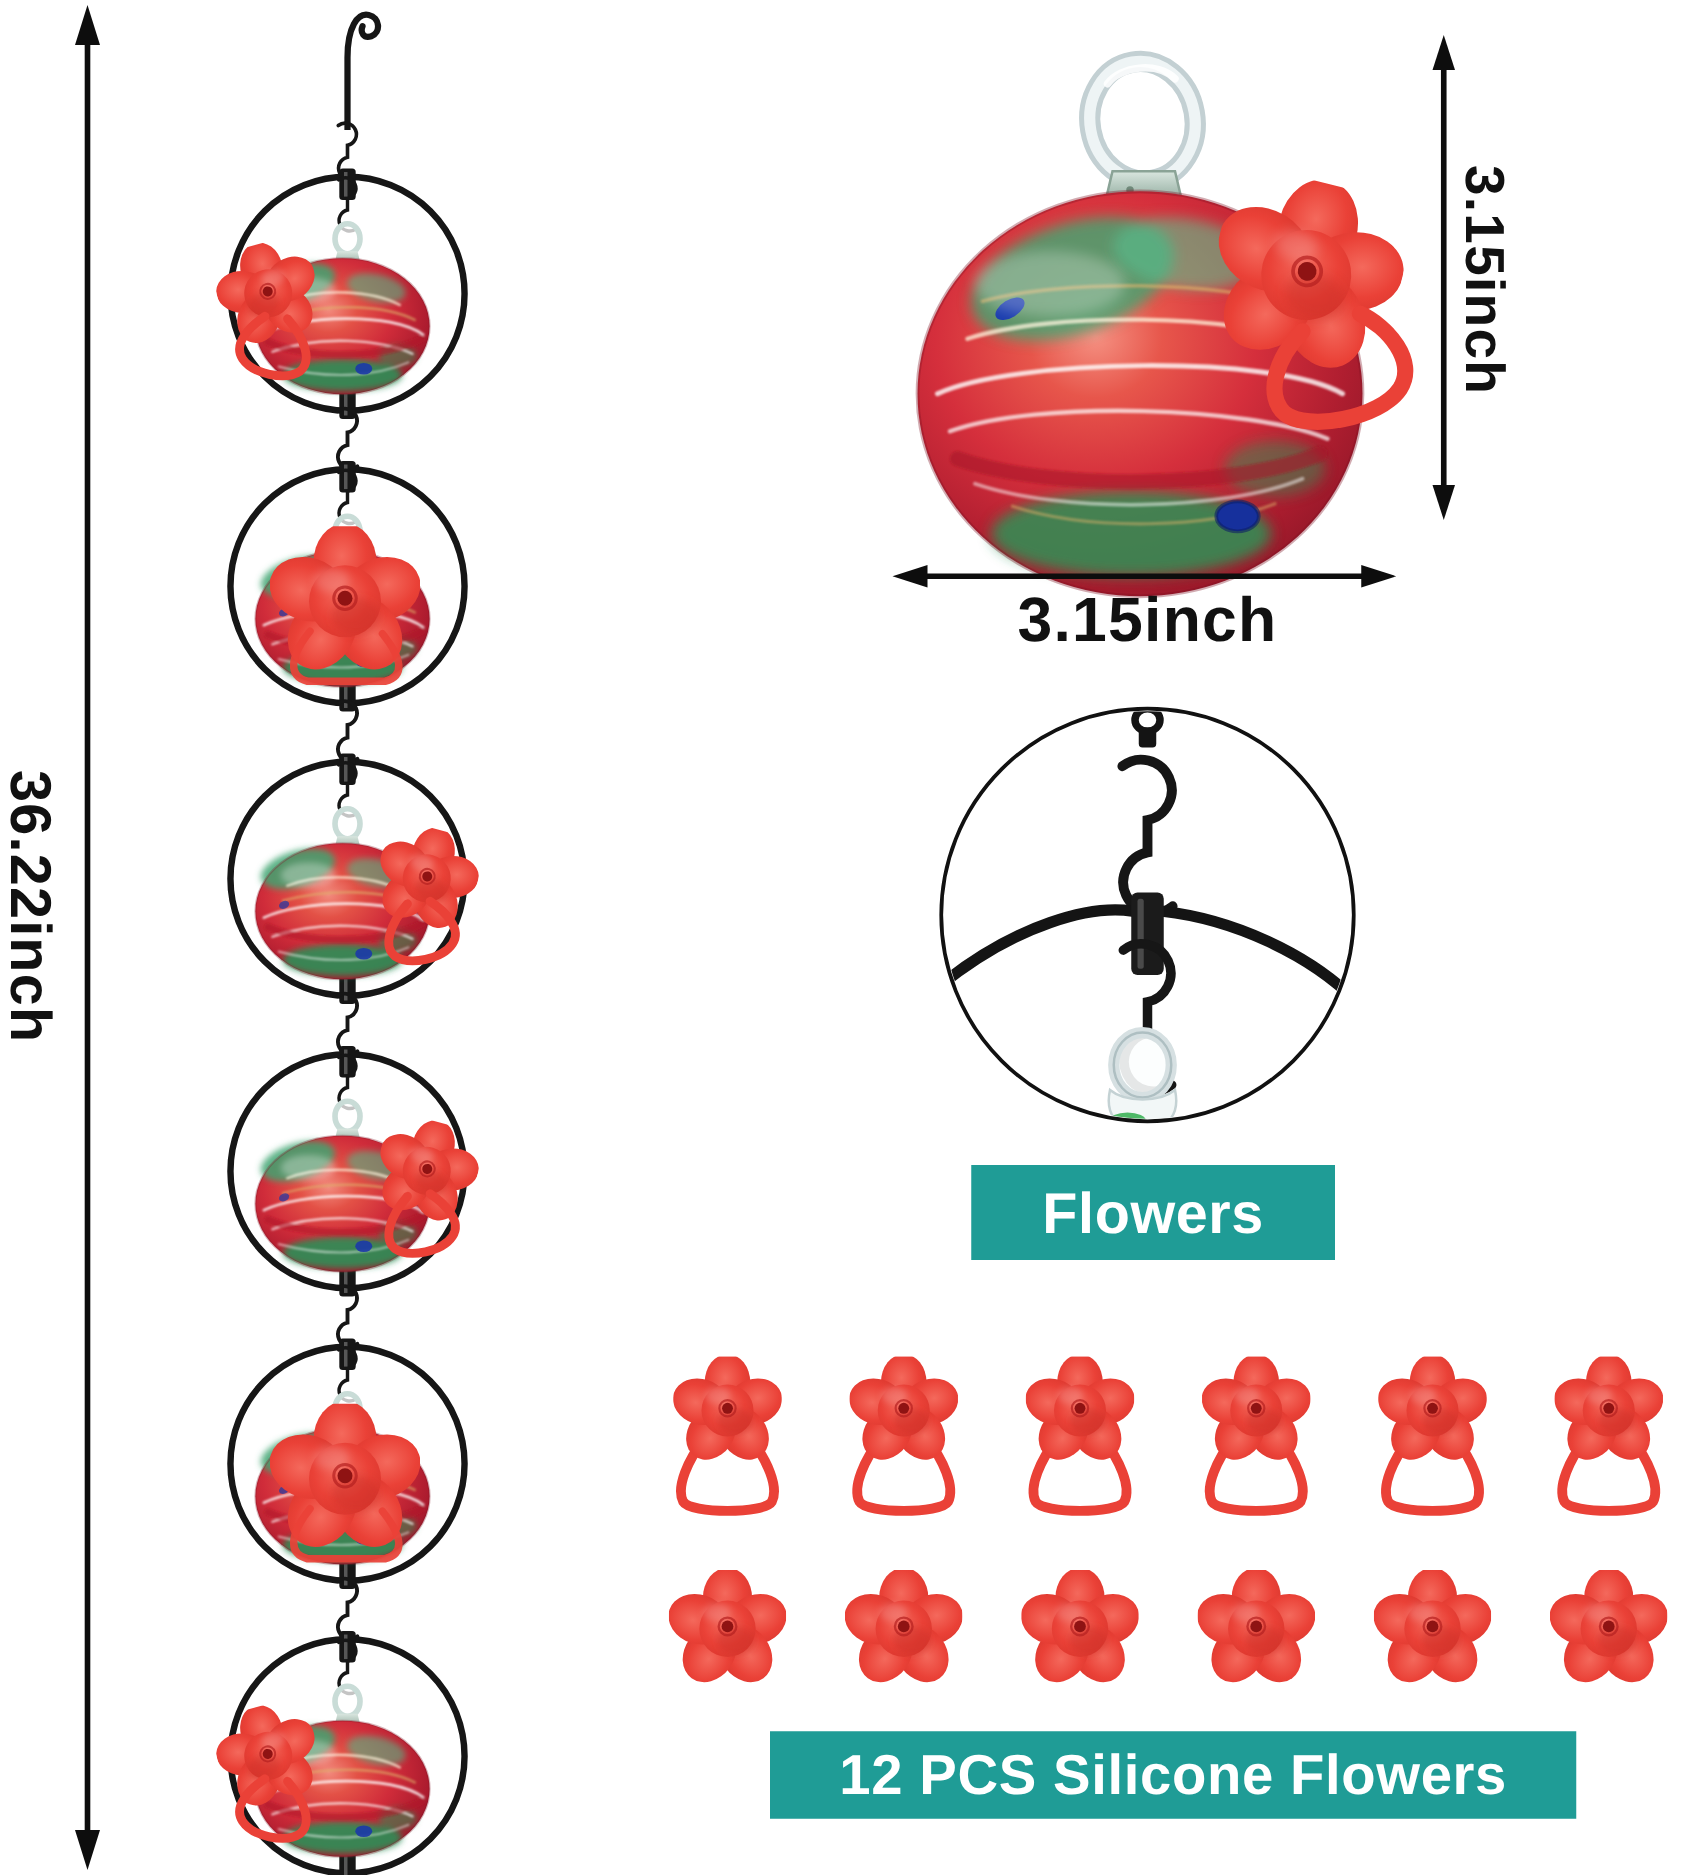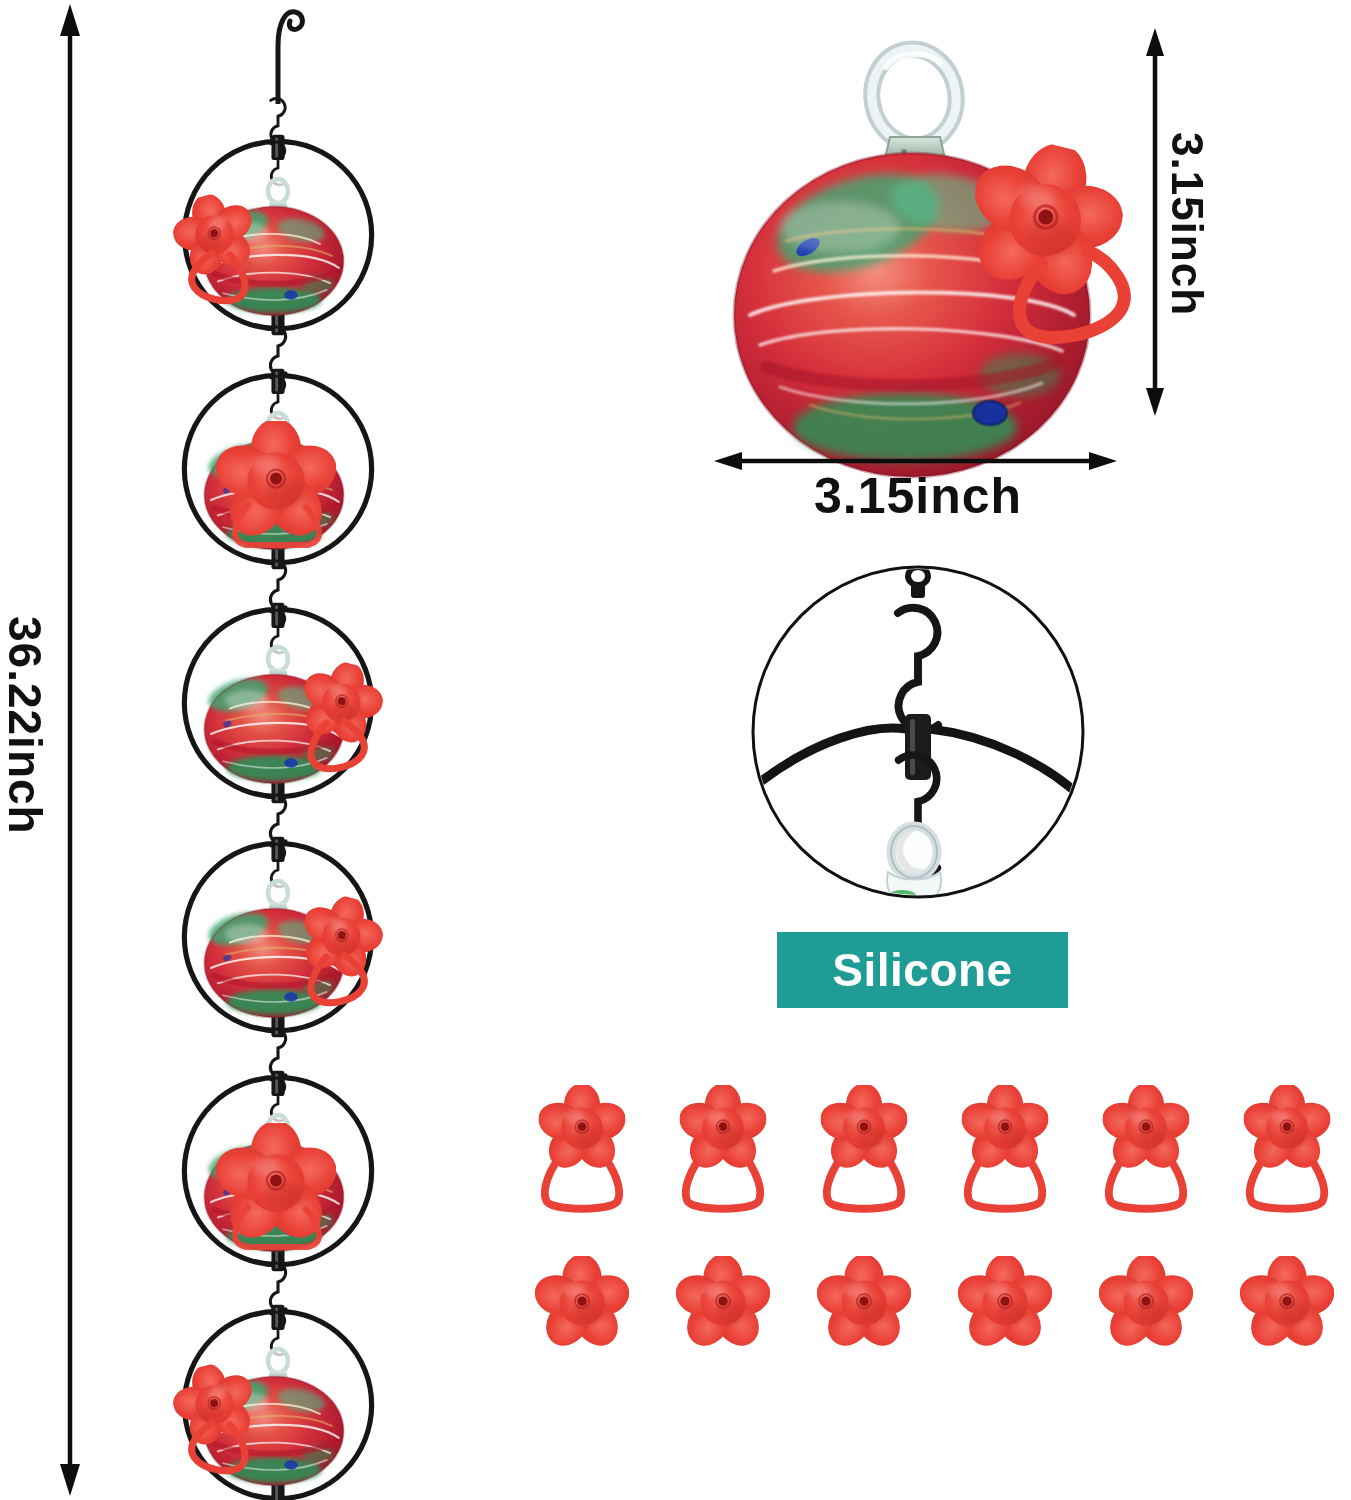--- a/index.html
+++ b/index.html
@@ -286,22 +286,23 @@
       <rect x="163" y="158" width="26" height="66" rx="5" fill="#1b1b1b"></rect>
       <rect x="168" y="163" width="5" height="56" rx="2" fill="#4a4a4a"></rect>
       <use href="#sym-shook" x="134" y="182" width="84" height="152"></use>
       <ellipse cx="172" cy="296" rx="23" ry="26" fill="rgba(252,254,254,.9)" stroke="#d6e0e2" stroke-width="9"></ellipse>
       <ellipse cx="172" cy="296" rx="23" ry="26" fill="none" stroke="#aebfc2" stroke-width="2"></ellipse>
       <path d="M146,316 C142,334 150,347 172,349 C194,347 202,334 198,316 C186,326 158,326 146,316 Z" fill="#f2f7f7" stroke="#c4d2d4" stroke-width="2"></path>
       <ellipse cx="160" cy="341" rx="15" ry="7" fill="#3cb157" opacity=".9"></ellipse>
     </g>
   </svg>
 
-  <div class="abs badge" id="badge-durable">Silicone</div>
-
+  <div class="abs badge" id="badge-durable">Flowers</div>
+
+  <div class="abs badge" id="badge-flowers">12 PCS Silicone Flowers</div>
 
 <svg class="abs" style="left:529px;top:1085px;width:106px;height:138px" viewBox="0 0 100 140">
         <use href="#sym-flower-loop" width="100" height="140"></use>
     </svg>
     <svg class="abs" style="left:670px;top:1085px;width:106px;height:138px" viewBox="0 0 100 140">
         <use href="#sym-flower-loop" width="100" height="140"></use>
     </svg>
     <svg class="abs" style="left:811px;top:1085px;width:106px;height:138px" viewBox="0 0 100 140">
         <use href="#sym-flower-loop" width="100" height="140"></use>
     </svg>

